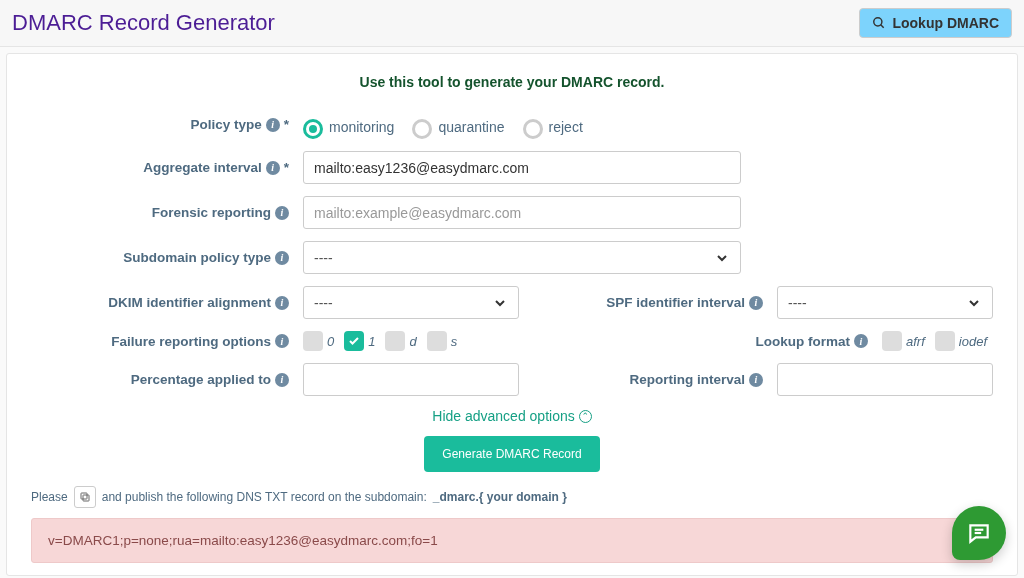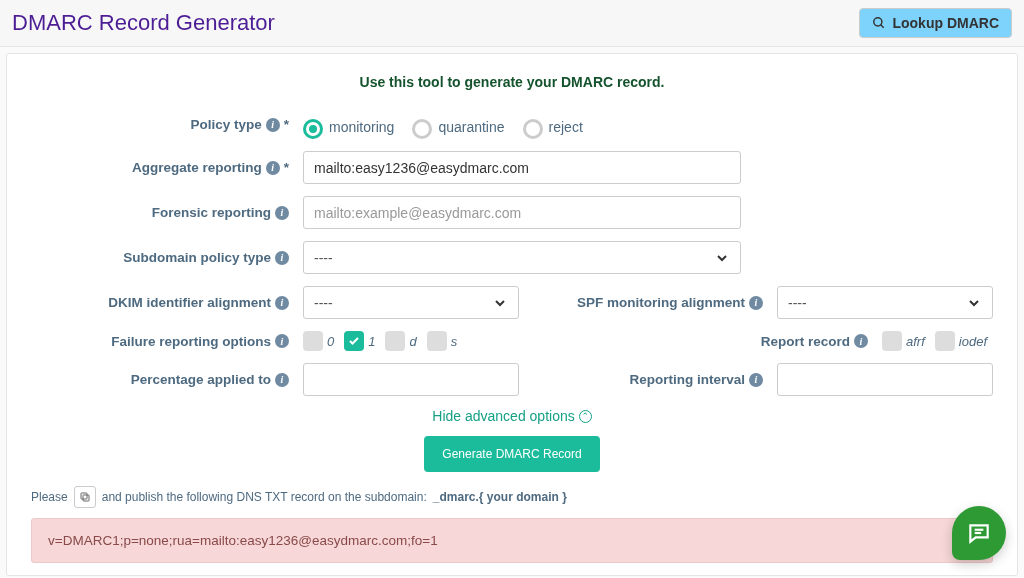--- a/index.html
+++ b/index.html
@@ -241,21 +241,21 @@
       </div>
       <div class="radio">
         <span class="radio-circle"></span>
         <span>reject</span>
       </div>
     </div>
   </div>
 
   <div class="row">
     <div class="label">
-      <span>Aggregate reporting</span>
+      <span>Aggregate interval</span>
       <span class="info-icon">i</span>
       <span class="req">*</span>
     </div>
     <input type="text" class="wide" value="mailto:easy1236@easydmarc.com" style="">
   </div>
 
   <div class="row">
     <div class="label">
       <span>Forensic reporting</span>
       <span class="info-icon">i</span>
@@ -284,21 +284,21 @@
       </div>
       <div class="select small">
         <span>----</span>
         <svg class="chev" width="16" height="16" viewBox="0 0 24 24" fill="none" stroke="#333" stroke-width="3">
             <polyline points="6 9 12 15 18 9"></polyline>
           </svg>
       </div>
     </div>
     <div class="col-right">
       <div class="label-r">
-        <span>SPF monitoring alignment</span>
+        <span>SPF identifier interval</span>
         <span class="info-icon">i</span>
       </div>
       <div class="select small">
         <span>----</span>
         <svg class="chev" width="16" height="16" viewBox="0 0 24 24" fill="none" stroke="#333" stroke-width="3">
             <polyline points="6 9 12 15 18 9"></polyline>
           </svg>
       </div>
     </div>
   </div>
@@ -319,21 +319,21 @@
         </span>
         <span class="cb-label">1</span>
         <span class="cb"></span>
         <span class="cb-label">d</span>
         <span class="cb"></span>
         <span class="cb-label">s</span>
       </div>
     </div>
     <div class="col-right">
       <div class="label-r">
-        <span>Report record</span>
+        <span>Lookup format</span>
         <span class="info-icon">i</span>
       </div>
       <div class="checkboxes">
         <span class="cb"></span>
         <span class="cb-label">afrf</span>
         <span class="cb"></span>
         <span class="cb-label">iodef</span>
       </div>
     </div>
   </div>

